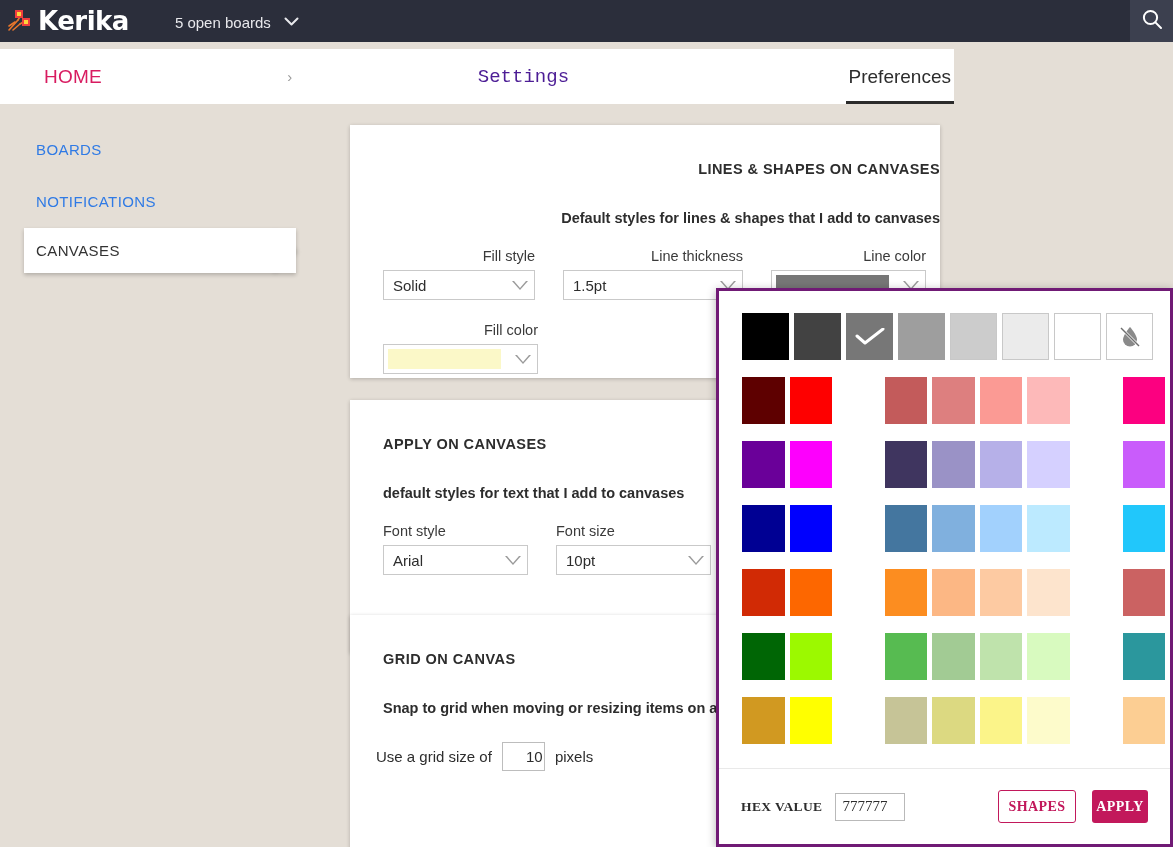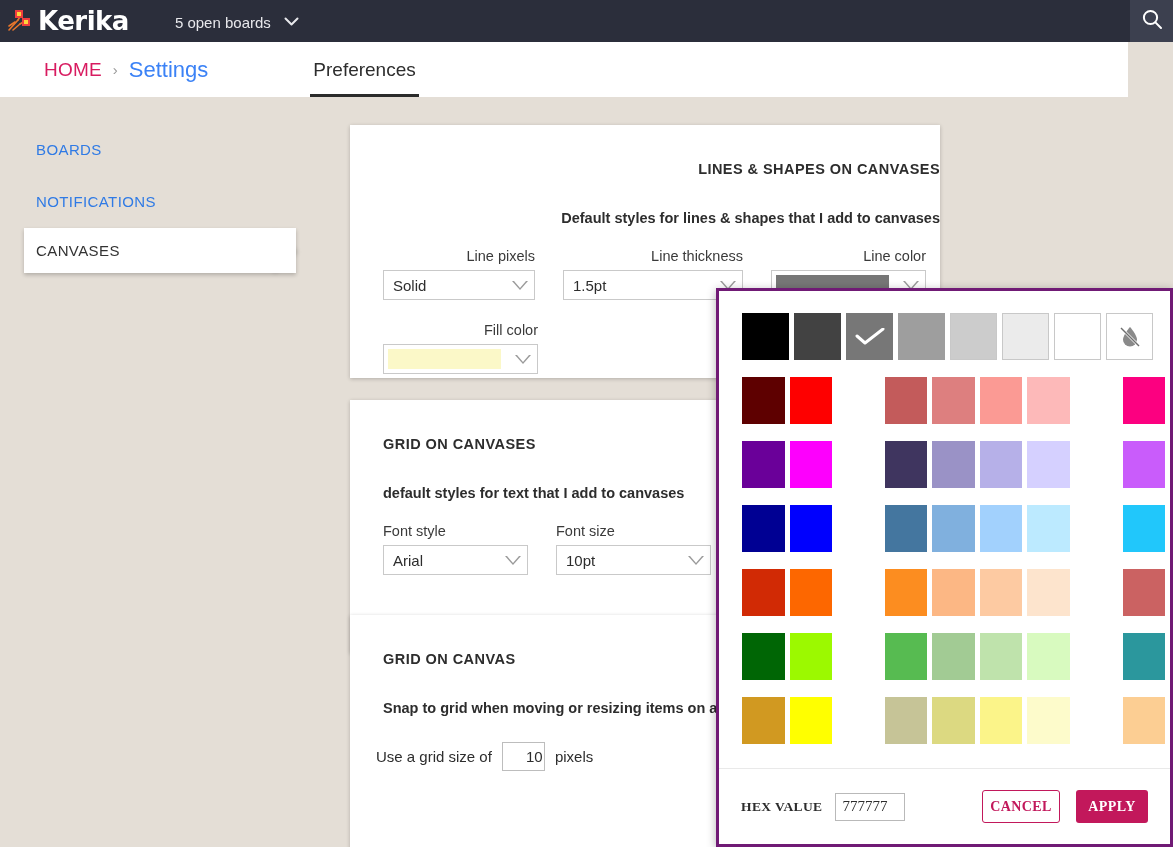--- a/index.html
+++ b/index.html
@@ -28,28 +28,28 @@
   .caret-down {
     display:inline-block; margin-left:9px; vertical-align:2px;
   }
   .search-panel {
     position:absolute; right:0; top:0; width:43px; height:42px;
     background:#3c404f; display:flex; align-items:center; justify-content:center;
   }
 
   
   .navrow {
-    position:absolute; left:0; top:42px; width:1128px; height:55px;
-    background:#ffffff; display:flex; align-items:center;
+    position:absolute; left:0; top:49px; width:954px; height:55px;
+    background:#ffffff; display:flex; align-items:center;justify-content:space-between;
   }
   .crumb-home {
     color:#d81b60; font-size:19px; margin-left:44px; letter-spacing:.2px;
   }
   .crumb-sep { color:#9a9a9a; font-size:15px; margin:0 11px; }
-  .crumb-settings { color:#3b82f6; font-size:22px; }
+  .crumb-settings { color:#4c1d95; font-size:19px;font-family:Liberation Mono, monospace; }
   .tab {
     margin-left:102px; font-size:19px; color:#2d2d2d;
     height:55px; display:flex; align-items:center; position:relative;
     padding:0 3px;
   }
   .tab.active::after {
     content:""; position:absolute; left:0; right:0; bottom:0;
     height:3px; background:#2b2b2b;
   }
 
@@ -163,21 +163,21 @@
     margin-left:12px; font-size:15px; color:#2d2d2d;
     display:flex; align-items:center; padding-left:7px;
   }
   .btn-cancel {
     margin-left:auto; width:78px; height:33px; border:1.5px solid #c2185b;
     border-radius:3px; background:#fff; color:#c2185b;
     font-size:14px; font-weight:bold; letter-spacing:.4px;
     display:flex; align-items:center; justify-content:center;
   }
   .btn-apply {
-    margin-left:16px; width:72px; height:33px; border-radius:3px;
+    margin-left:16px; width:56px; height:33px; border-radius:3px;
     background:#c2185b; color:#ffffff;
     font-size:14px; font-weight:bold; letter-spacing:.4px;
     display:flex; align-items:center; justify-content:center;
   }
 </style>
 </head>
 <body>
 
 <div class="topbar">
   <span class="logo-icon">
@@ -238,21 +238,21 @@
     <div class="side-active">
       <span class="side-active-label">CANVASES</span>
     </div>
   </div>
 
   <div class="card" id="card-lines">
     <div class="card-title">LINES &amp; SHAPES ON CANVASES</div>
     <div class="card-sub">Default styles for lines &amp; shapes that I add to canvases</div>
     <div class="fields">
       <div class="field">
-        <div class="field-label">Line pixels</div>
+        <div class="field-label">Fill style</div>
         <div class="select w148">
           <span>Solid</span>
           <span class="tri-wrap">
               <span class="tri-out"></span>
               <span class="tri-in"></span>
             </span>
         </div>
       </div>
       <div class="field">
         <div class="field-label">Line thickness</div>
@@ -283,21 +283,21 @@
           <span class="tri-wrap">
               <span class="tri-out"></span>
               <span class="tri-in"></span>
             </span>
         </div>
       </div>
     </div>
   </div>
 
   <div class="card" id="card-text">
-    <div class="card-title">GRID ON CANVASES</div>
+    <div class="card-title">APPLY ON CANVASES</div>
     <div class="card-sub">default styles for text that I add to canvases</div>
     <div class="fields">
       <div class="field">
         <div class="field-label">Font style</div>
         <div class="select w145">
           <span>Arial</span>
           <span class="tri-wrap">
               <span class="tri-out"></span>
               <span class="tri-in"></span>
             </span>
@@ -424,19 +424,19 @@
         <div class="sw" style="background: rgb(251, 244, 137);"></div>
         <div class="sw" style="background: rgb(253, 251, 203);"></div>
         <div class="sw gap"></div>
         <div class="sw" style="background: rgb(252, 206, 147);"></div>
       </div>
     </div>
   <div class="picker-footer">
     <span class="hex-label">HEX VALUE</span>
     <span class="hex-input">777777</span>
     <span class="btn-cancel">
-      <span>CANCEL</span>
+      <span>SHAPES</span>
     </span>
     <span class="btn-apply">
       <span>APPLY</span>
     </span>
   </div>
 </div>
 
 </body></html>

